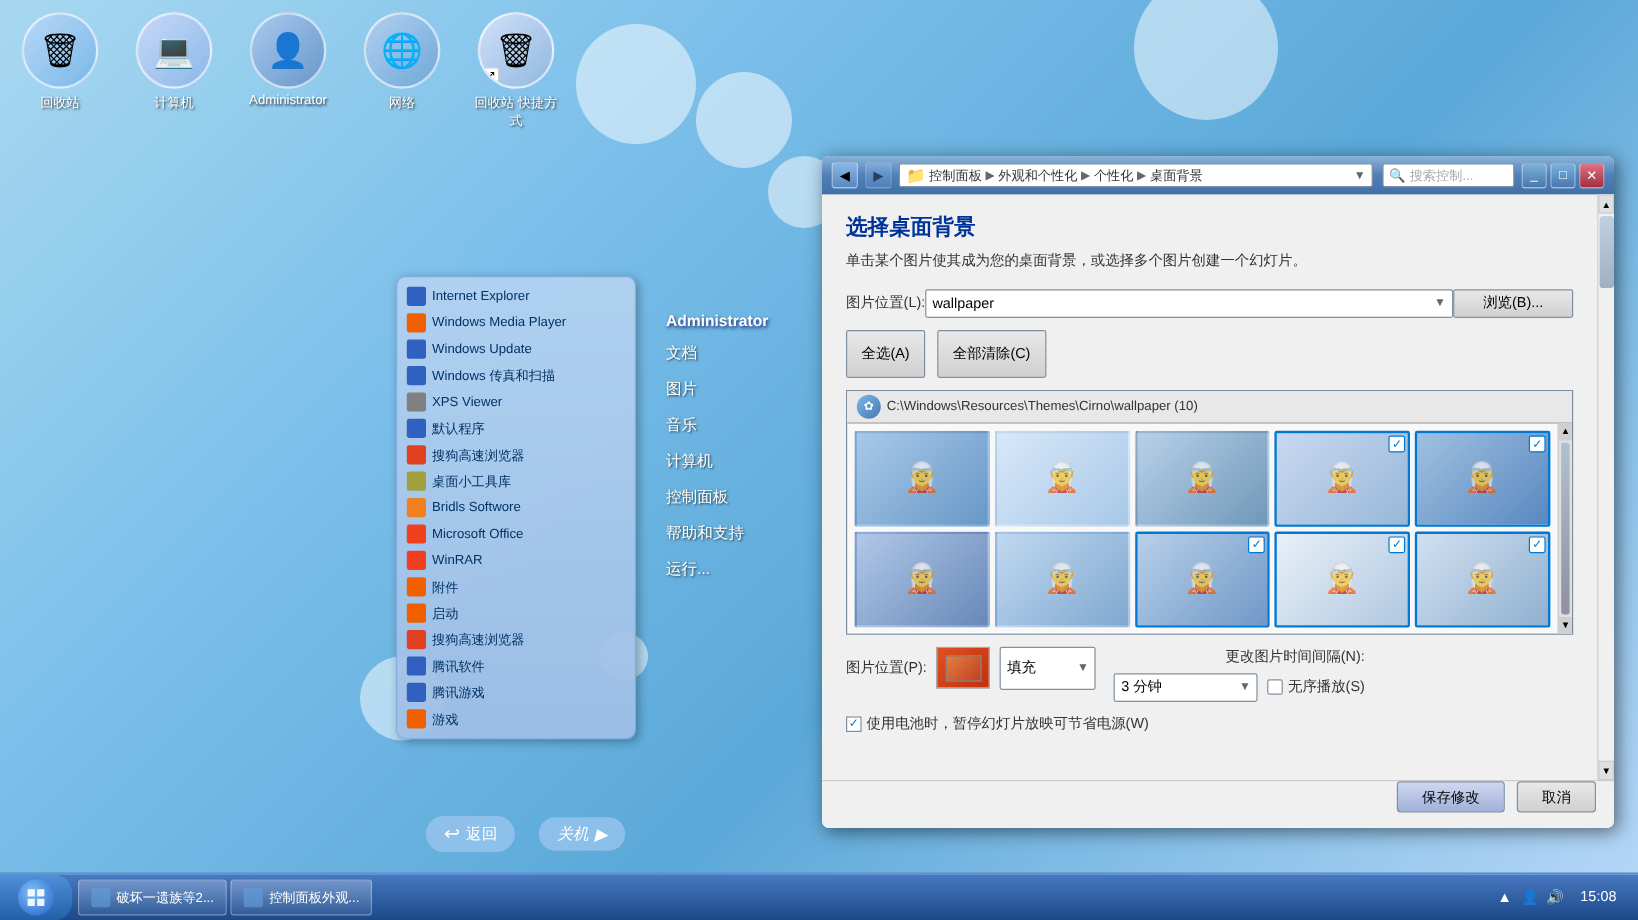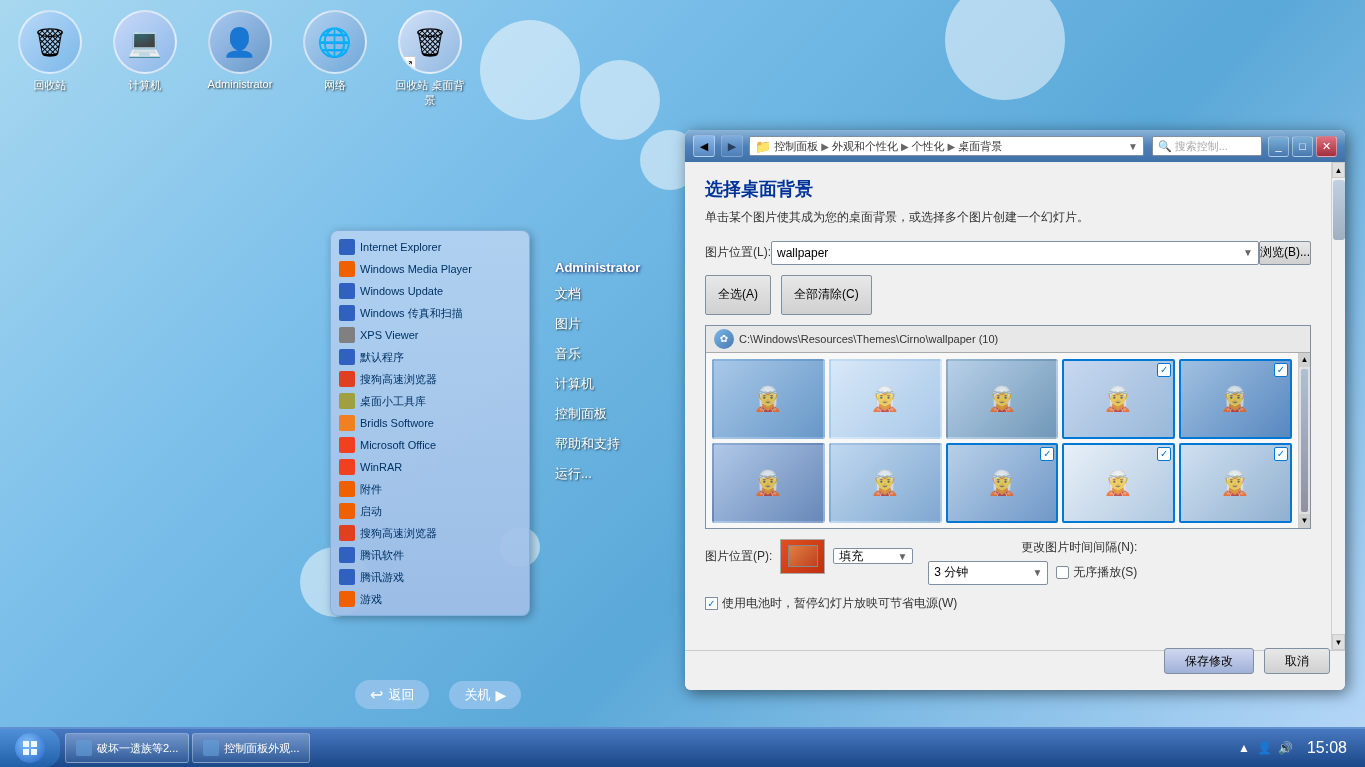--- a/index.html
+++ b/index.html
@@ -262,21 +262,21 @@
       padding: 0 5px;
       display: flex;
       align-items: center;
       justify-content: space-between;
     }
 
     .location-select .arrow { font-size: 10px; color: #666; }
 
     .browse-btn {
       height: 24px;
-      padding: 0 0;
+      padding: 0 24px;
       background: linear-gradient(180deg, #e8e8e8, #d0d0d0);
       border: 1px solid #8090a0;
       border-radius: 2px;
       font-size: 12px;
       cursor: pointer;
       white-space: nowrap;
     }
 
     
     .select-row {
@@ -412,21 +412,21 @@
       border: 1px solid #aaa;
       background: linear-gradient(135deg, #e05020, #c03010);
       display: flex;
       align-items: center;
       justify-content: center;
       font-size: 8px;
     }
 
     .small-select {
       width: 80px;
-      height: 16px;
+      height: 36px;
       border: 1px solid #8090a0;
       border-radius: 2px;
       background: white;
       font-size: 12px;
       padding: 0 5px;
       display: flex;
       align-items: center;
       justify-content: space-between;
     }
 
@@ -490,23 +490,23 @@
     }
 
     .checkmark { color: #0078d4; font-size: 10px; }
 
     
     .window-footer {
       height: 40px;
       background: #f0f0f0;
       border-top: 1px solid #ccc;
       display: flex;
-      align-items: flex-end;
+      align-items: flex-start;
       justify-content: flex-end;
-      padding: 16px 15px;
+      padding: 0 15px;
       gap: 10px;
     }
 
     .footer-btn {
       height: 26px;
       padding: 0 20px;
       background: linear-gradient(180deg, #e8e8e8, #d0d0d0);
       border: 1px solid #8090a0;
       border-radius: 3px;
       font-size: 12px;
@@ -603,21 +603,21 @@
       display: flex;
       align-items: center;
       justify-content: center;
       font-size: 12px;
       color: white;
       cursor: pointer;
     }
 
     .time-display {
       color: white;
-      font-size: 16px;
+      font-size: 12px;
       text-align: right;
       padding: 0 8px;
       line-height: 1.3;
     }
 
     
     .img-scrollbar {
       width: 12px;
       background: #e0e0e0;
       display: flex;
@@ -713,21 +713,21 @@
     </div>
     <div class="desktop-icon">
       <div class="icon-img" style="background:linear-gradient(135deg,#b0d0f0,#70a8d8);">🌐</div>
       <span class="icon-label">网络</span>
     </div>
     <div class="desktop-icon">
       <div class="icon-img" style="background:linear-gradient(135deg,#d0e0f8,#90b8e0);position:relative;">
         🗑
         <span style="position:absolute;bottom:2px;left:2px;width:14px;height:14px;background:white;border:1px solid #ccc;border-radius:2px;font-size:10px;display:flex;align-items:center;justify-content:center;">↗</span>
       </div>
-      <span class="icon-label">回收站 桌面背景</span>
+      <span class="icon-label">回收站 快捷方式</span>
     </div>
   </div>
 
   <div class="start-menu-area">
     <div class="start-menu-item">
       <span class="start-menu-icon" style="background:#3060c0;"></span>
       <span>Internet Explorer</span>
     </div>
     <div class="start-menu-item">
       <span class="start-menu-icon" style="background:#f06000;"></span>
@@ -804,21 +804,21 @@
     <a class="user-item">控制面板</a>
     <a class="user-item">帮助和支持</a>
     <a class="user-item">运行...</a>
   </div>
 
   <div style="position:absolute;left:355px;top:680px;display:flex;gap:20px;align-items:center;">
     <div style="display:flex;align-items:center;gap:5px;background:rgba(160,200,240,0.7);border-radius:15px;padding:5px 15px;cursor:pointer;">
       <span style="font-size:16px;color:white;">↩</span>
       <span style="color:white;font-size:13px;">返回</span>
     </div>
-    <div style="display:flex;align-items:center;gap:5px;background:rgba(160,200,240,0.7);border-radius:15px;padding:5px 15px;cursor:pointer;">
+    <div style="display:flex;align-items:center;gap:5px;background:rgba(160,200,240,0.7);border-radius:15px;padding:5px 15px;cursor:pointer;font-style:italic;">
       <span style="color:white;font-size:13px;">关机</span>
       <span style="font-size:14px;color:white;">▶</span>
     </div>
   </div>
 
   <div class="control-window">
 
     <div class="window-titlebar">
       <div class="nav-btn" style="background:linear-gradient(180deg,#8ab8e8,#5888c0);border:1px solid rgba(255,255,255,0.4);">◀</div>
       <div class="nav-btn" style="background:linear-gradient(180deg,#8ab8e8,#5888c0);border:1px solid rgba(255,255,255,0.4);opacity:0.5;">▶</div>

